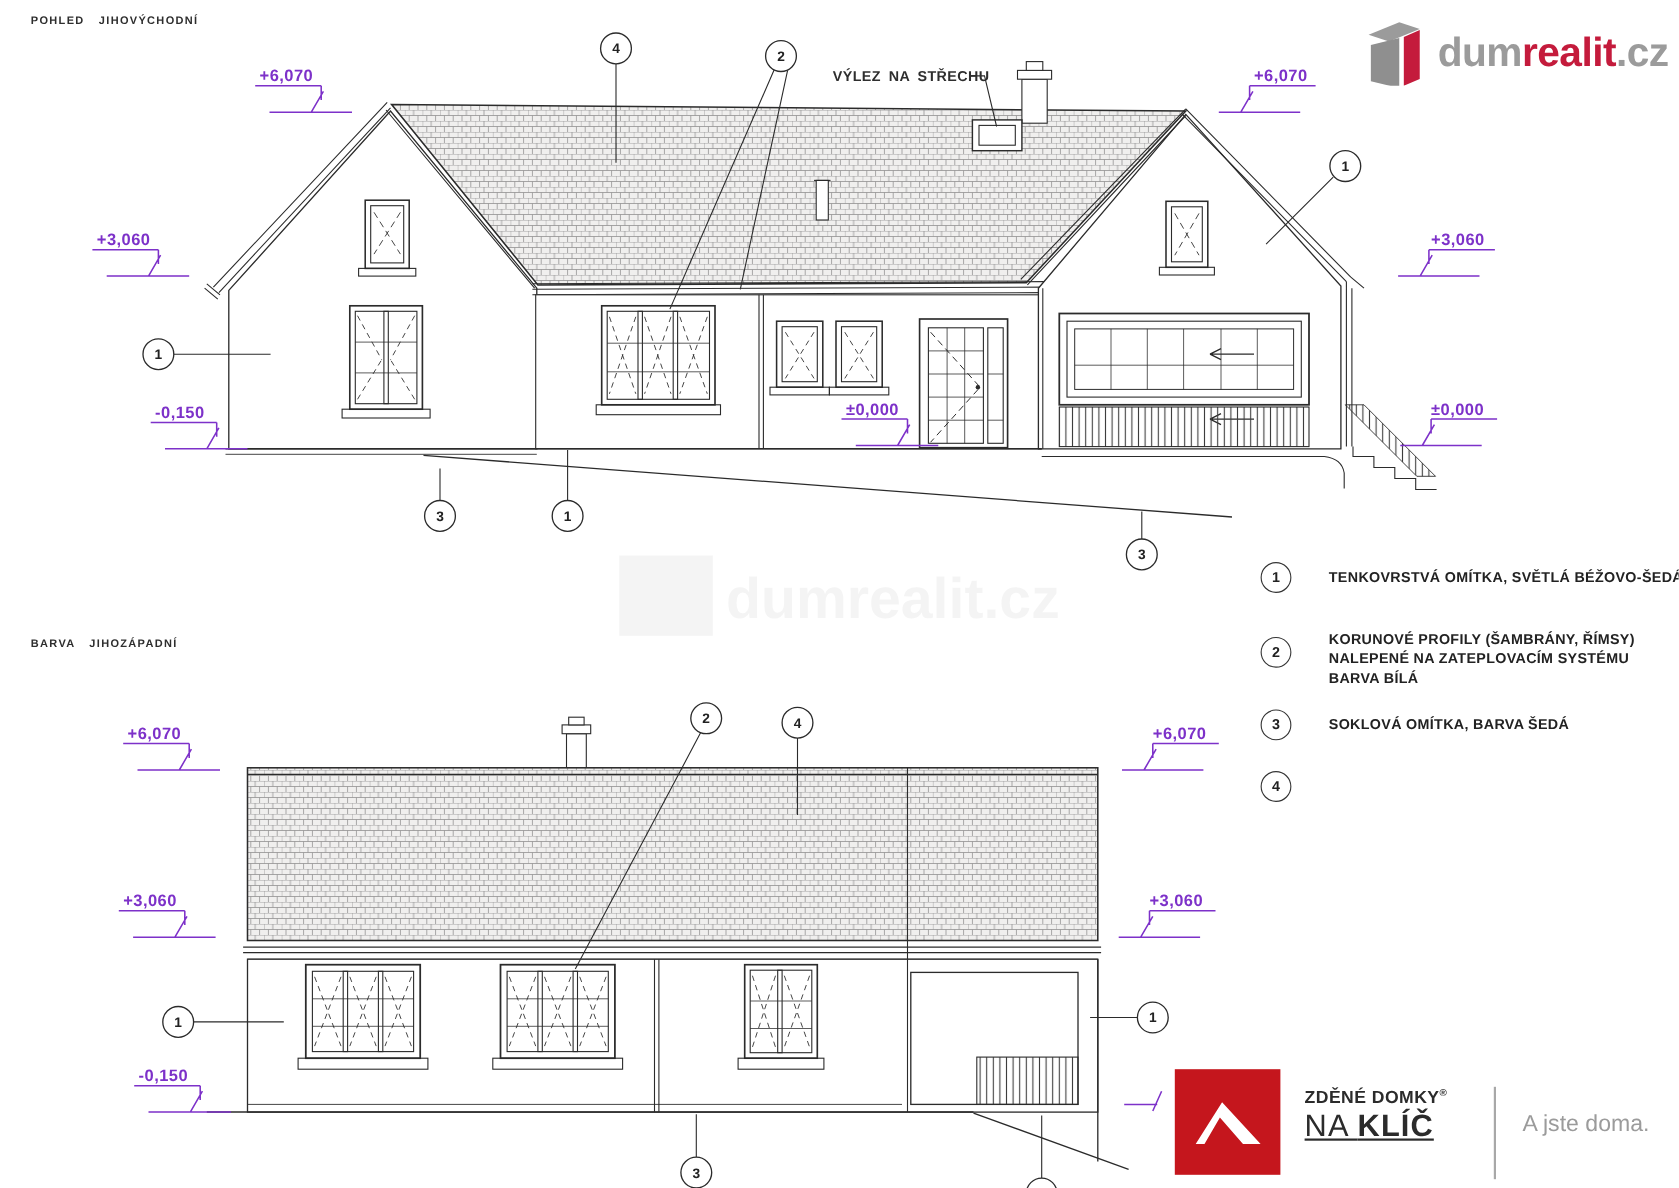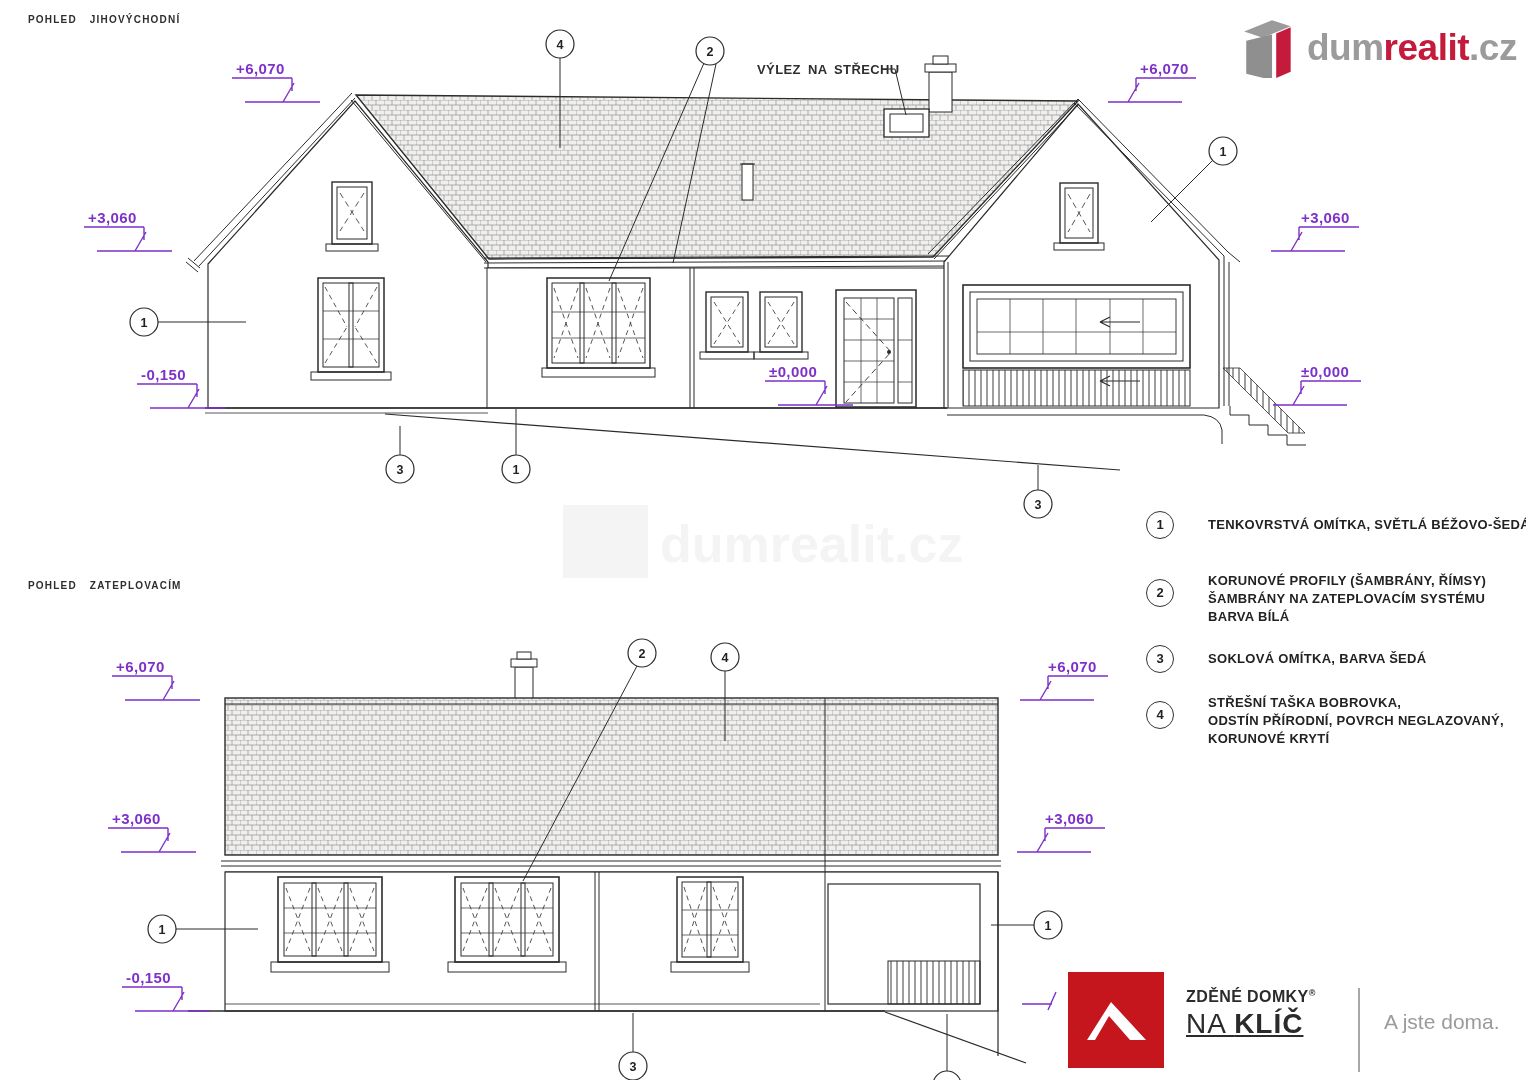--- a/index.html
+++ b/index.html
@@ -26,21 +26,21 @@
   .zd-line1 sup{font-size:9px;}
   .zd-line2{left:1186px;top:1008px;font-size:28px;font-weight:bold;letter-spacing:1px;color:#2b2b2b;text-decoration:underline;}
   .zd-div{left:1358px;top:988px;width:2px;height:84px;background:#a8a8a8;}
   .zd-tag{left:1384px;top:1010px;font-size:21px;font-weight:500;color:#9b9b9b;text-align:center;}
   .wm{opacity:.055;}
 </style>
 </head>
 <body>
 
 <div class="abs view-title" style="left:28px;top:14px;">POHLED JIHOVÝCHODNÍ</div>
-<div class="abs view-title" style="left:28px;top:580px;">POHLED ZATEPLOVACÍM</div>
+<div class="abs view-title" style="left:28px;top:580px;">BARVA JIHOZÁPADNÍ</div>
 
 <svg class="abs" style="left:0;top:0;" width="1526" height="1080" viewBox="0 0 1526 1080">
   <defs>
     <pattern id="tiles" width="16" height="10" patternUnits="userSpaceOnUse">
       <rect width="16" height="10" fill="#f0efee"></rect>
       <path d="M0,0H16 M0,5H16 M0,0V5 M8,0V5 M4,5V10 M12,5V10" stroke="#8f8f8f" stroke-width="0.7" fill="none"></path>
     </pattern>
     <pattern id="pickets" width="6" height="8" patternUnits="userSpaceOnUse">
       <path d="M3,0V8" stroke="#3d3d3d" stroke-width="1"></path>
     </pattern>
@@ -313,37 +313,32 @@
 <div class="legend-row" style="top:511px;height:40px;">
   <div class="legend-circle">1</div>
   <div class="legend-text" style="top:5px;">
     <div>TENKOVRSTVÁ OMÍTKA, SVĚTLÁ BÉŽOVO-ŠEDÁ</div>
   </div>
 </div>
 <div class="legend-row" style="top:572px;height:58px;">
   <div class="legend-circle" style="top:7px;">2</div>
   <div class="legend-text">
     <div>KORUNOVÉ PROFILY (ŠAMBRÁNY, ŘÍMSY)</div>
-    <div>ŠAMBRÁNY NA ZATEPLOVACÍM SYSTÉMU</div>
+    <div>NALEPENÉ NA ZATEPLOVACÍM SYSTÉMU</div>
     <div>BARVA BÍLÁ</div>
   </div>
 </div>
 <div class="legend-row" style="top:645px;height:40px;">
   <div class="legend-circle">3</div>
   <div class="legend-text" style="top:5px;">
     <div>SOKLOVÁ OMÍTKA, BARVA ŠEDÁ</div>
   </div>
 </div>
 <div class="legend-row" style="top:694px;height:58px;">
   <div class="legend-circle" style="top:7px;">4</div>
-  <div class="legend-text">
-    <div>STŘEŠNÍ TAŠKA BOBROVKA,</div>
-    <div>ODSTÍN PŘÍRODNÍ, POVRCH NEGLAZOVANÝ,</div>
-    <div>KORUNOVÉ KRYTÍ</div>
-  </div>
 </div>
 
 <div class="abs dr-logo">
   <svg width="54" height="62" viewBox="0 0 50 60">
     <polygon points="0,15 27,4 45,10 18,21" fill="#9b9b9b"></polygon>
     <polygon points="2,24 27,18 27,62 2,56" fill="#8f8f8f"></polygon>
     <polygon points="31,17 45,11 45,54 31,60" fill="#c41b3c"></polygon>
   </svg>
   <div class="dr-text"><span style="color:#9b9b9b">dum</span><span style="color:#c41b3c">realit</span><span style="color:#9b9b9b">.cz</span></div>
 </div>

